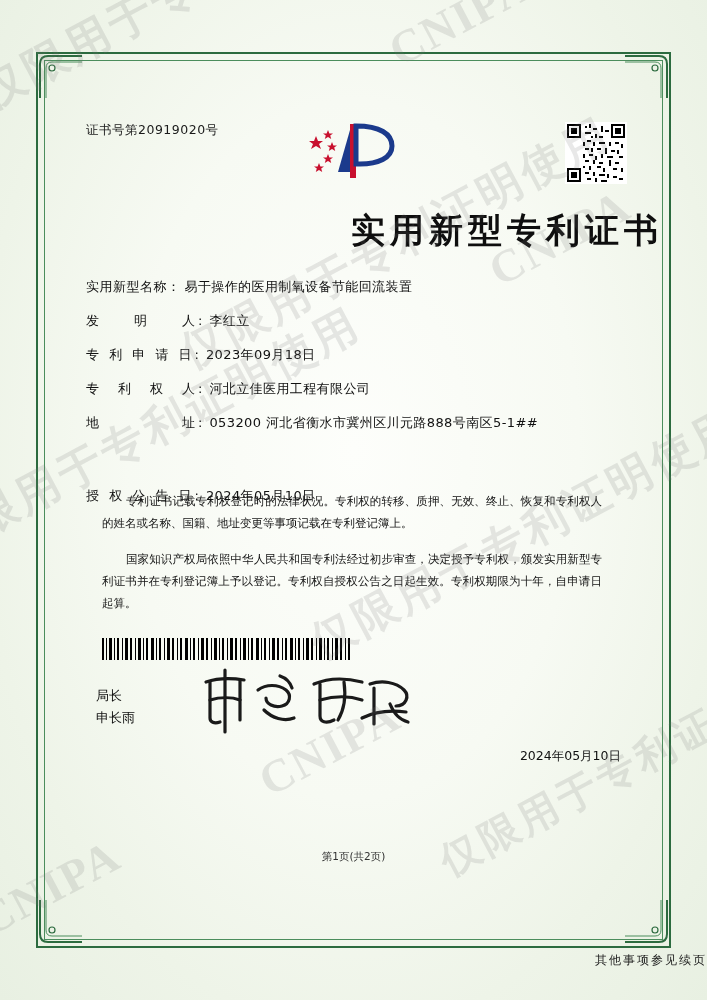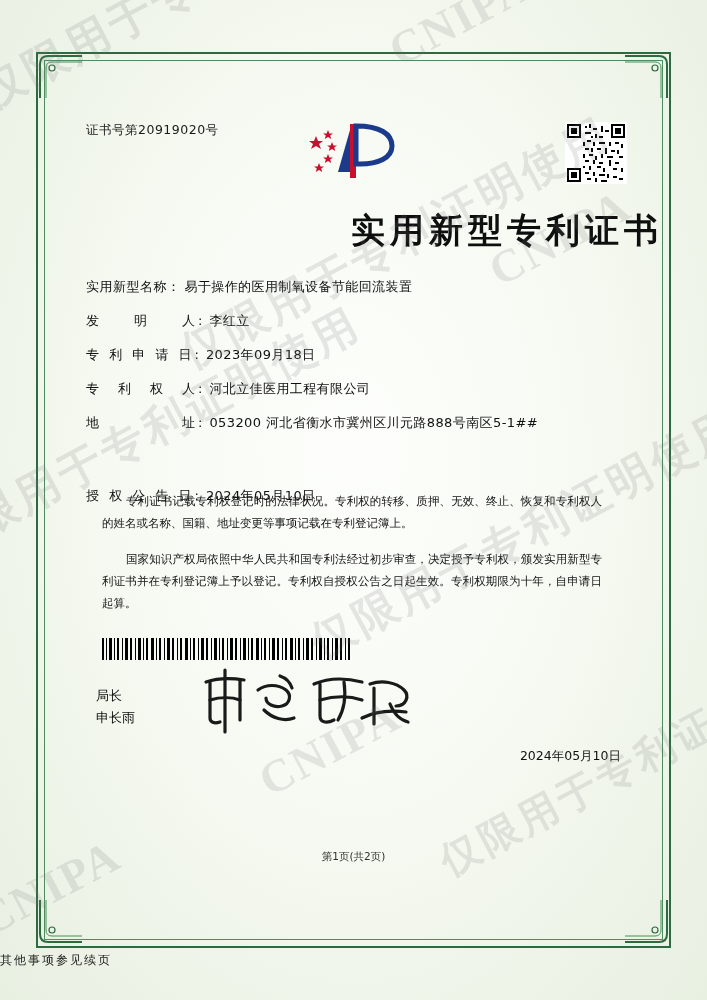--- a/index.html
+++ b/index.html
@@ -191,21 +191,21 @@
     width: 619px;
     text-align: center;
     font-size: 10.5px;
     color: #2f2f2f;
     font-family: "DejaVu Sans", sans-serif;
   }
   .footnote {
     position: absolute;
     left: 0; top: 952px;
     width: 707px;
-    text-align: left;
+    text-align: right;
     font-size: 12px;
     letter-spacing: 2px;
     color: #1c1c1c;
     font-family: "DejaVu Sans", sans-serif;
     z-index: 4;
   }
 </style>
 </head>
 <body>
 

